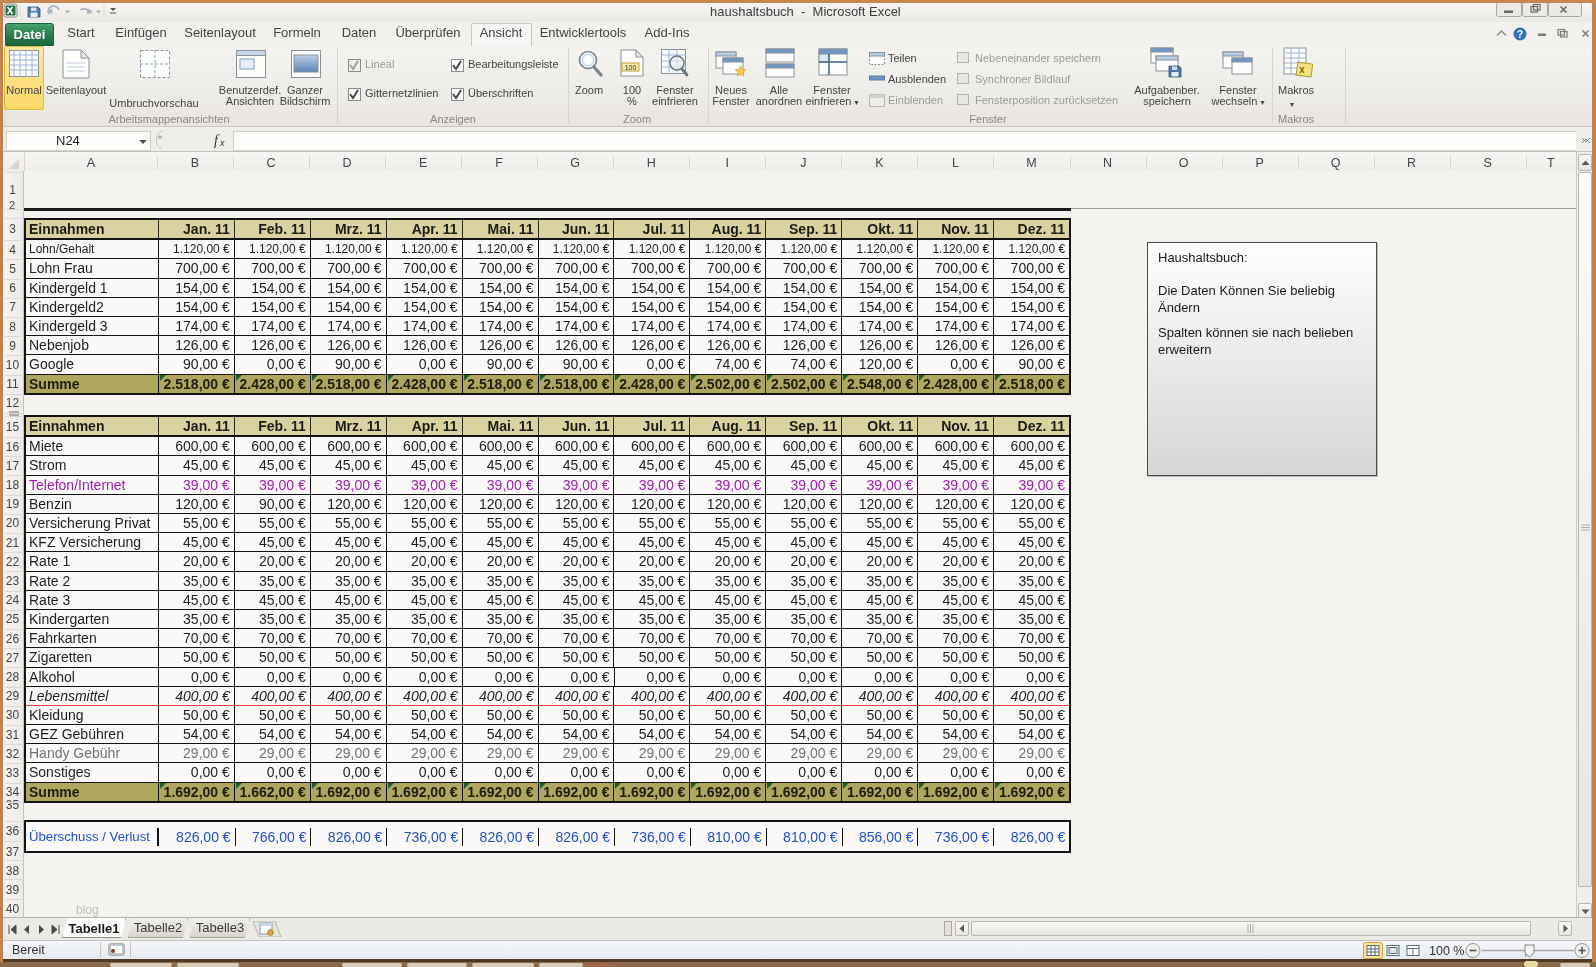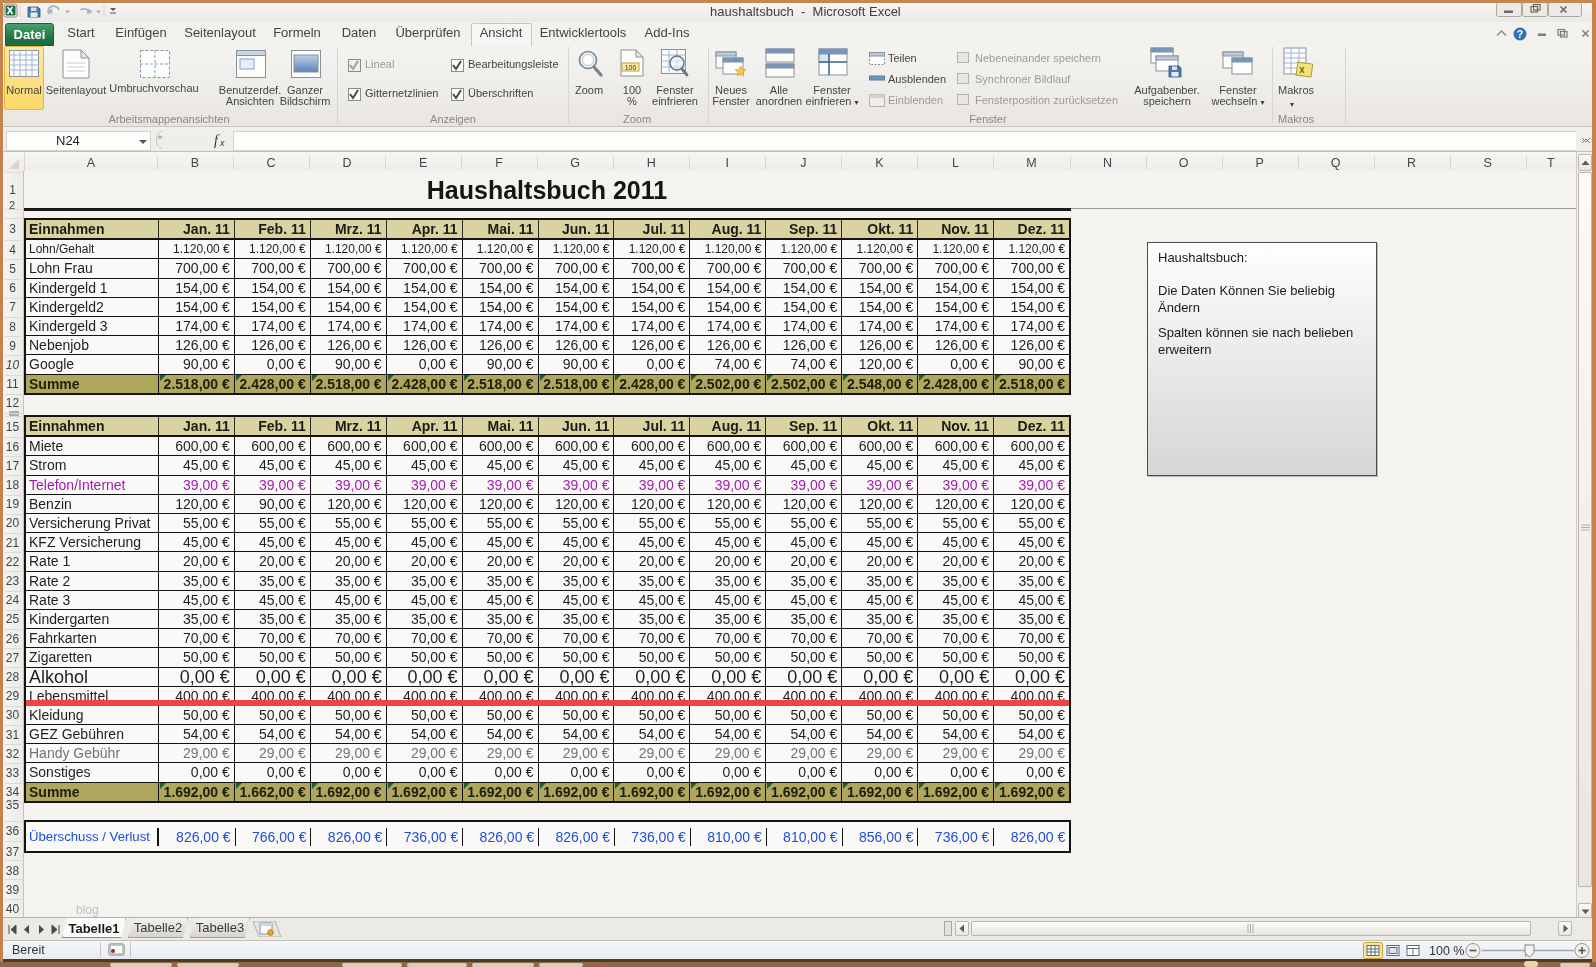--- a/index.html
+++ b/index.html
@@ -143,21 +143,21 @@
         <line x1="5" y1="18" x2="23" y2="18"></line>
         <line x1="5" y1="22" x2="23" y2="22"></line>
       </g>
 </svg>
 <div class="biglabel" style="left:76px;top:85px;width:120px;margin-left:-60px;">Seitenlayout</div>
 <svg class="abs" style="left:140px;top:50px" width="30" height="28" viewBox="0 0 30 28">
 <rect x="0.5" y="0.5" width="29" height="27" fill="#fdfdfc" stroke="#8a9299" stroke-dasharray="3 2"></rect>
 <line x1="15" y1="0" x2="15" y2="28" stroke="#7da0cf" stroke-dasharray="3 2"></line>
 <line x1="0" y1="14" x2="30" y2="14" stroke="#7da0cf" stroke-dasharray="3 2"></line>
 </svg>
-<div class="biglabel" style="left:154px;top:83px;width:120px;margin-left:-60px;">Umbruchvorschau</div>
+<div class="biglabel" style="left:154px;top:98px;width:120px;margin-left:-60px;">Umbruchvorschau</div>
 <svg class="abs" style="left:236px;top:50px" width="30" height="28" viewBox="0 0 30 28">
 <rect x="0.5" y="0.5" width="29" height="27" fill="#fdfdfc" stroke="#8a9299"></rect>
 <rect x="0.5" y="0.5" width="29" height="5" fill="#c9d6ea" stroke="#8a9299"></rect>
 <rect x="4" y="9" width="14" height="10" fill="#e9eef6" stroke="#7da0cf"></rect>
 </svg>
 <div class="biglabel" style="left:250px;top:85px;width:120px;margin-left:-60px;">Benutzerdef.</div>
     <div class="biglabel" style="left:250px;top:96px;width:120px;margin-left:-60px;">Ansichten</div>
 <svg class="abs" style="left:291px;top:50px" width="30" height="28" viewBox="0 0 30 28">
 <rect x="0.5" y="0.5" width="29" height="27" fill="#fdfdfc" stroke="#8a9299"></rect>
 <rect x="3" y="5" width="24" height="17" fill="url(#gb)" stroke="#8a9299"></rect>
@@ -361,21 +361,21 @@
 <div id="sheet"></div>
 <div id="rowhdr"></div>
 <div class="rlab" style="top:183.0px;">1</div>
 <div class="rlab" style="top:222.0px;">3</div>
 <div class="rlab" style="top:242.8px;">4</div>
 <div class="rlab" style="top:262.0px;">5</div>
 <div class="rlab" style="top:281.2px;">6</div>
 <div class="rlab" style="top:300.4px;">7</div>
 <div class="rlab" style="top:319.6px;">8</div>
 <div class="rlab" style="top:338.8px;">9</div>
-<div class="rlab" style="top:358.0px;font-style:italic;">10</div>
+<div class="rlab" style="top:358.0px;">10</div>
 <div class="rlab" style="top:377.2px;">11</div>
 <div class="rlab" style="top:395.5px;">12</div>
 <div class="rlab" style="top:420.4px;">15</div>
 <div class="rlab" style="top:439.6px;">16</div>
 <div class="rlab" style="top:458.8px;">17</div>
 <div class="rlab" style="top:478.0px;">18</div>
 <div class="rlab" style="top:497.2px;">19</div>
 <div class="rlab" style="top:516.4px;">20</div>
 <div class="rlab" style="top:535.6px;">21</div>
 <div class="rlab" style="top:554.8px;">22</div>
@@ -434,21 +434,20 @@
 <div class="rsep" style="top:744.2px;"></div>
 <div class="rsep" style="top:763.4px;"></div>
 <div class="rsep" style="top:782.6px;"></div>
 <div class="rsep" style="top:801.5px;"></div>
 <div class="rsep" style="top:820.5px;"></div>
 <div class="rsep" style="top:841.0px;"></div>
 <div class="rsep" style="top:860.2px;"></div>
 <div class="rsep" style="top:879.4px;"></div>
 <div class="rsep" style="top:898.6px;"></div>
 <div class="rsep" style="top:917.8px;"></div>
-<div class="abs" style="left:25px;top:176px;width:1044px;text-align:center;font-size:25px;font-weight:bold;color:#151515;letter-spacing:0px;">Haushaltsbuch 2011</div>
 <div class="abs" style="left:24px;top:208px;width:1047px;height:2.6px;background:#1a1a1a;"></div>
 <div class="abs" style="left:1071px;top:208px;width:506px;height:1.4px;background:#9c9a96;"></div>
 <div class="abs" style="left:24px;top:218.0px;width:1047.2px;border:2px solid #131313;background:#faf9f7;">
       <div class="trow" style="position:relative;height:20.3px;border-bottom:2px solid #131313;background:#dbd2a2;font-weight:bold;font-size:14px;color:#1c1c14;line-height:18px;">
         <div class="ca">Einnahmen</div>
         <div class="cm" style="border-left:1px solid #2a2a1e;">Jan. 11</div>
         <div class="cm" style="border-left:1px solid #2a2a1e;">Feb. 11</div>
         <div class="cm" style="border-left:1px solid #2a2a1e;">Mrz. 11</div>
         <div class="cm" style="border-left:1px solid #2a2a1e;">Apr. 11</div>
         <div class="cm" style="border-left:1px solid #2a2a1e;">Mai. 11</div>
@@ -770,36 +769,36 @@
         <div class="cm">50,00 €</div>
         <div class="cm">50,00 €</div>
         <div class="cm">50,00 €</div>
         <div class="cm">50,00 €</div>
         <div class="cm">50,00 €</div>
         <div class="cm">50,00 €</div>
         <div class="cm">50,00 €</div>
         <div class="cm">50,00 €</div>
         <div class="cm">50,00 €</div>
       </div>
-      <div class="trow" style="position:relative;height:19.2px;border-bottom:1px solid #131313;font-size:18px;color:#1f1f1f;line-height:18.5px;">
+      <div class="trow" style="position:relative;height:19.2px;border-bottom:1px solid #131313;font-size:14px;color:#1f1f1f;line-height:18.5px;justify-content:center;">
         <div class="ca">Alkohol</div>
         <div class="cm">0,00 €</div>
         <div class="cm">0,00 €</div>
         <div class="cm">0,00 €</div>
         <div class="cm">0,00 €</div>
         <div class="cm">0,00 €</div>
         <div class="cm">0,00 €</div>
         <div class="cm">0,00 €</div>
         <div class="cm">0,00 €</div>
         <div class="cm">0,00 €</div>
         <div class="cm">0,00 €</div>
         <div class="cm">0,00 €</div>
         <div class="cm">0,00 €</div>
       </div>
-      <div class="trow" style="position:relative;height:19.2px;border-bottom:6px solid #ef4444;font-size:14px;color:#1f1f1f;line-height:18.5px;">
+      <div class="trow" style="position:relative;height:19.2px;border-bottom:1px solid #ef4444;font-size:14px;color:#1f1f1f;line-height:18.5px;font-style:italic;">
         <div class="ca">Lebensmittel</div>
         <div class="cm">400,00 €</div>
         <div class="cm">400,00 €</div>
         <div class="cm">400,00 €</div>
         <div class="cm">400,00 €</div>
         <div class="cm">400,00 €</div>
         <div class="cm">400,00 €</div>
         <div class="cm">400,00 €</div>
         <div class="cm">400,00 €</div>
         <div class="cm">400,00 €</div>

